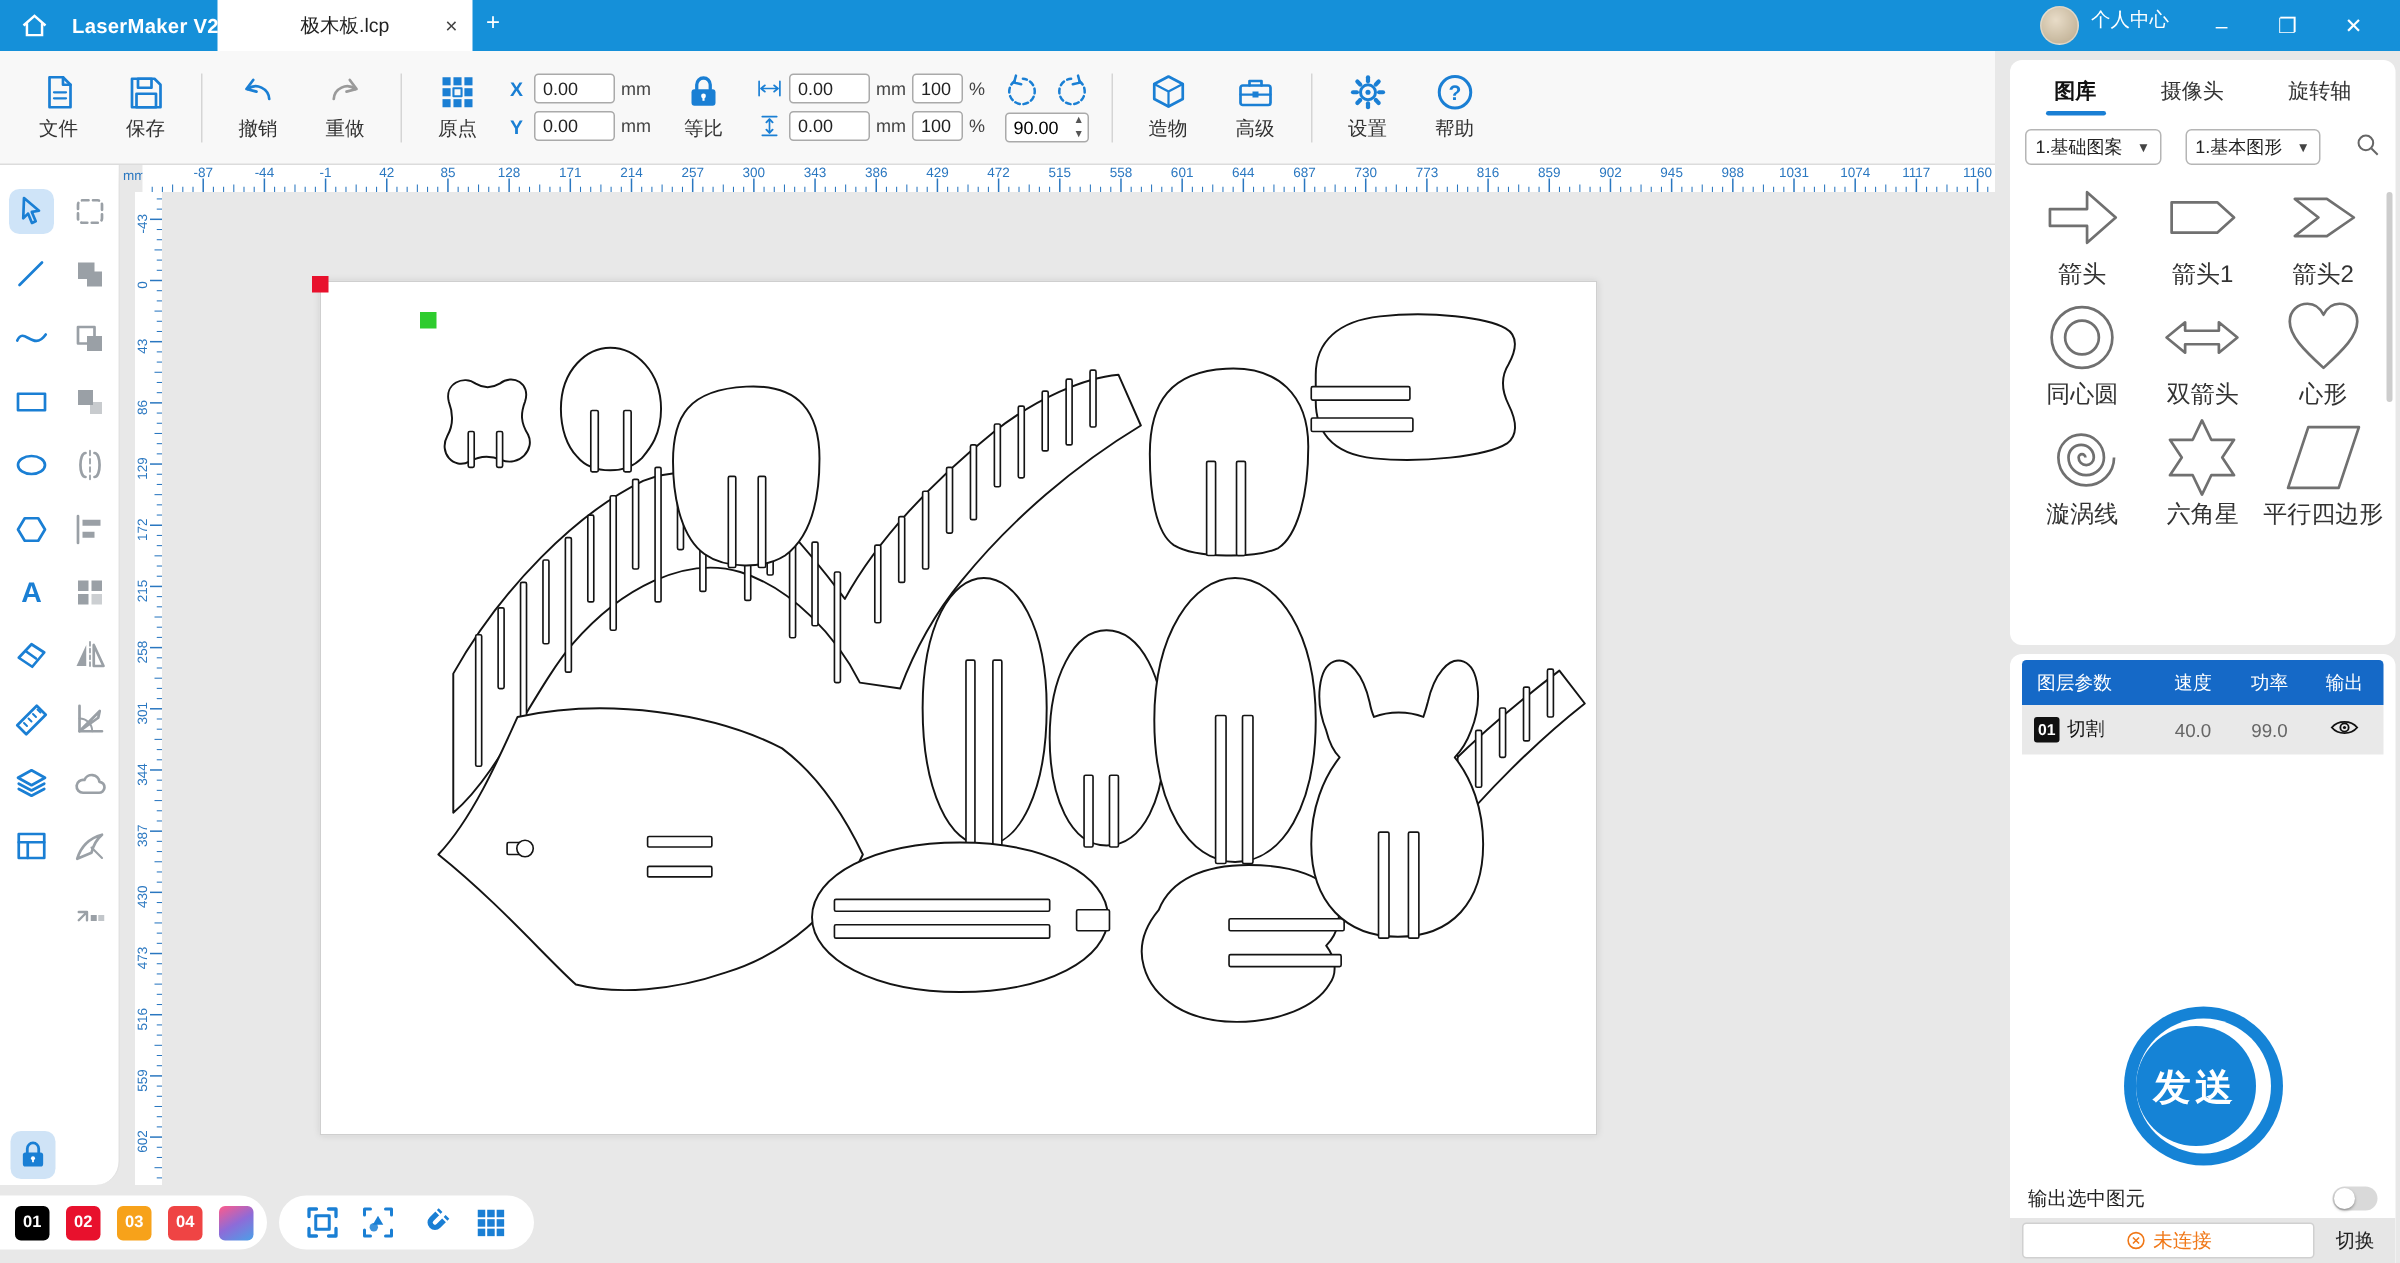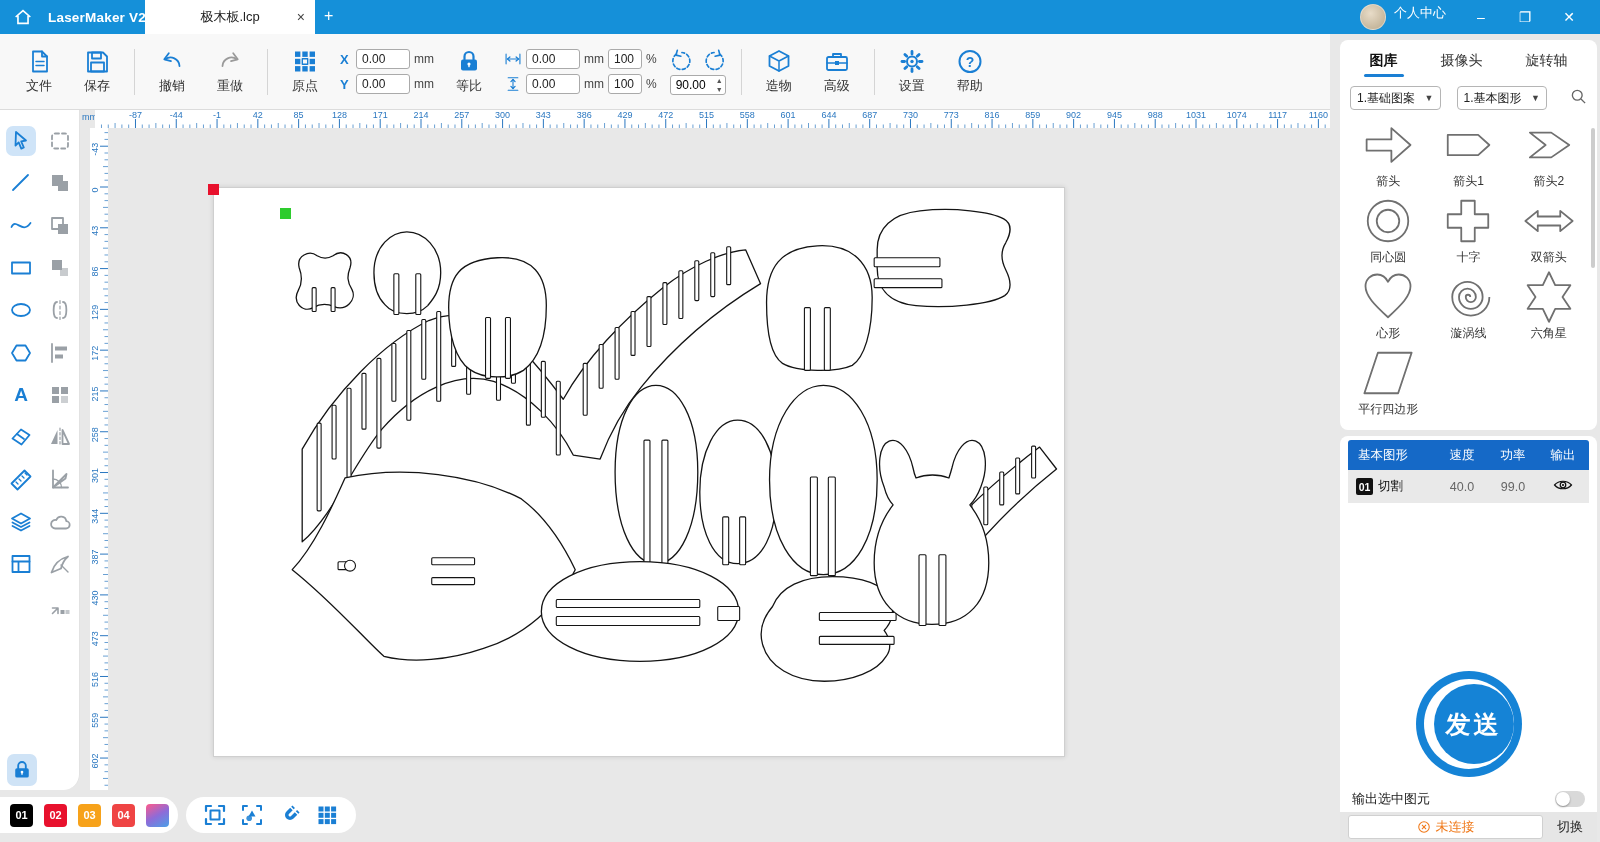--- a/index.html
+++ b/index.html
@@ -75,35 +75,35 @@
   .tabs .tab.active { font-weight:bold; color:#111; }
   .tabs .tab.active::after { content:""; position:absolute; left:-6px; right:-6px; bottom:0; height:3px; background:#1a7fd4; border-radius:2px; }
   .filters { display:flex; align-items:center; gap:16px; padding:9px 10px 4px 10px; }
   .select { border:1px solid #b5b5b5; border-radius:4px; height:24px; display:flex; align-items:center; justify-content:space-between; font-size:12px; color:#222; padding:0 6px; width:92px; }
   .select .caret { font-size:9px; color:#444; }
   .searchic { margin-left:6px; color:#666; }
   .searchic svg { width:18px; height:18px; stroke:currentColor; fill:none; stroke-width:1.8; }
   .gallery { display:grid; grid-template-columns:repeat(3,1fr); padding:4px 8px; row-gap:4px; }
   .gitem { display:flex; flex-direction:column; align-items:center; }
   .gitem svg { width:54px; height:54px; stroke:#707070; fill:none; stroke-width:1.6; stroke-linejoin:round; }
-  .gitem .glabel { font-size:12px; color:#333; margin-top:1px; }
+  .gitem .glabel { font-size:16px; color:#333; margin-top:1px; }
   .scrollthumb { position:absolute; right:2px; top:88px; width:4px; height:140px; background:#cdcdcd; border-radius:2px; }
 
   .ltable { margin:4px 8px 0 8px; font-size:12.5px; }
   .lt-head { display:grid; grid-template-columns:88px 52px 50px 50px; background:#1569c7; color:#fff; height:30px; align-items:center; border-radius:3px 3px 0 0; }
   .lt-head div { text-align:center; }
   .lt-head div:first-child { text-align:left; padding-left:10px; }
   .lt-row { display:grid; grid-template-columns:88px 52px 50px 50px; background:#e9e9e9; height:33px; align-items:center; color:#666; }
   .lt-row div { text-align:center; }
   .proc { display:flex; align-items:center; gap:5px; padding-left:8px; color:#111; }
   .badge { width:17px; height:17px; background:#111; color:#fff; font-size:10.5px; font-weight:bold; display:flex; align-items:center; justify-content:center; border-radius:2px; }
   .eyeic svg { width:20px; height:20px; stroke:#111; fill:none; stroke-width:1.6; }
 
   .sendbtn { position:absolute; left:50%; top:288px; transform:translate(-50%,-50%); width:106px; height:106px; border-radius:50%; background:#1583d6; display:flex; align-items:center; justify-content:center; }
-  .sendbtn .ring { width:90px; height:90px; border-radius:50%; background:#fff; display:flex; align-items:center; justify-content:flex-end; }
+  .sendbtn .ring { width:90px; height:90px; border-radius:50%; background:#fff; display:flex; align-items:center; justify-content:flex-start; }
   .sendbtn .inner { width:80px; height:80px; border-radius:50%; background:#1583d6; display:flex; align-items:center; justify-content:center; color:#fff; font-size:25px; font-weight:bold; letter-spacing:3px; }
   .togglerow { position:absolute; left:12px; right:12px; top:354px; display:flex; align-items:center; justify-content:space-between; font-size:13px; color:#222; }
   .toggle { width:30px; height:16px; border-radius:8px; background:#d9d9d9; position:relative; }
   .toggle .knob { position:absolute; left:1px; top:1px; width:14px; height:14px; border-radius:50%; background:#fff; box-shadow:0 1px 2px rgba(0,0,0,.35); }
   .connrow { position:absolute; left:0; right:0; top:376px; height:30px; background:#e6e6e6; display:flex; align-items:center; padding:0 8px; gap:8px; }
   .connbox { flex:1; height:24px; background:#fff; border:1px solid #d0d0d0; border-radius:3px; display:flex; align-items:center; justify-content:center; gap:5px; color:#f07818; font-size:13px; }
   .connbox svg { width:14px; height:14px; stroke:#f07818; fill:none; stroke-width:1.8; }
   .switchbtn { font-size:13px; color:#222; padding:0 6px; }
 
   text.tick { font-size:9px; fill:#2a77c0; font-family:"Liberation Sans",sans-serif; }
@@ -997,26 +997,20 @@
           </div>
           <div class="gitem">
             <svg viewBox="0 0 48 48">
               <circle cx="24" cy="24" r="18"></circle>
               <circle cx="24" cy="24" r="10"></circle>
             </svg>
             <span class="glabel">同心圆</span>
           </div>
           <div class="gitem">
             <svg viewBox="0 0 48 48">
-              <path d="M18,6 L30,6 L30,18 L42,18 L42,30 L30,30 L30,42 L18,42 L18,30 L6,30 L6,18 L18,18 Z"></path>
-            </svg>
-            <span class="glabel">十字</span>
-          </div>
-          <div class="gitem">
-            <svg viewBox="0 0 48 48">
               <path d="M3,24 L14,15 L14,20 L34,20 L34,15 L45,24 L34,33 L34,28 L14,28 L14,33 Z"></path>
             </svg>
             <span class="glabel">双箭头</span>
           </div>
           <div class="gitem">
             <svg viewBox="0 0 48 48">
               <path d="M24,42 C12,31 4,23 4,14.5 C4,8 9,4 14.5,4 C18.5,4 22,6.5 24,10.5 C26,6.5 29.5,4 33.5,4 C39,4 44,8 44,14.5 C44,23 36,31 24,42 Z"></path>
             </svg>
             <span class="glabel">心形</span>
           </div>
@@ -1038,21 +1032,21 @@
             </svg>
             <span class="glabel">平行四边形</span>
           </div>
         </div>
       <div class="scrollthumb"></div>
     </div>
 
     <div class="card card2">
       <div class="ltable">
         <div class="lt-head" id="lt-head">
-            <div>基本图形</div>
+            <div>图层参数</div>
             <div>速度</div>
             <div>功率</div>
             <div>输出</div>
           </div>
         <div id="lt-rows">
             <div class="lt-row">
               <div class="proc">
                 <span class="badge">01</span>
                 <span>切割</span>
               </div>

